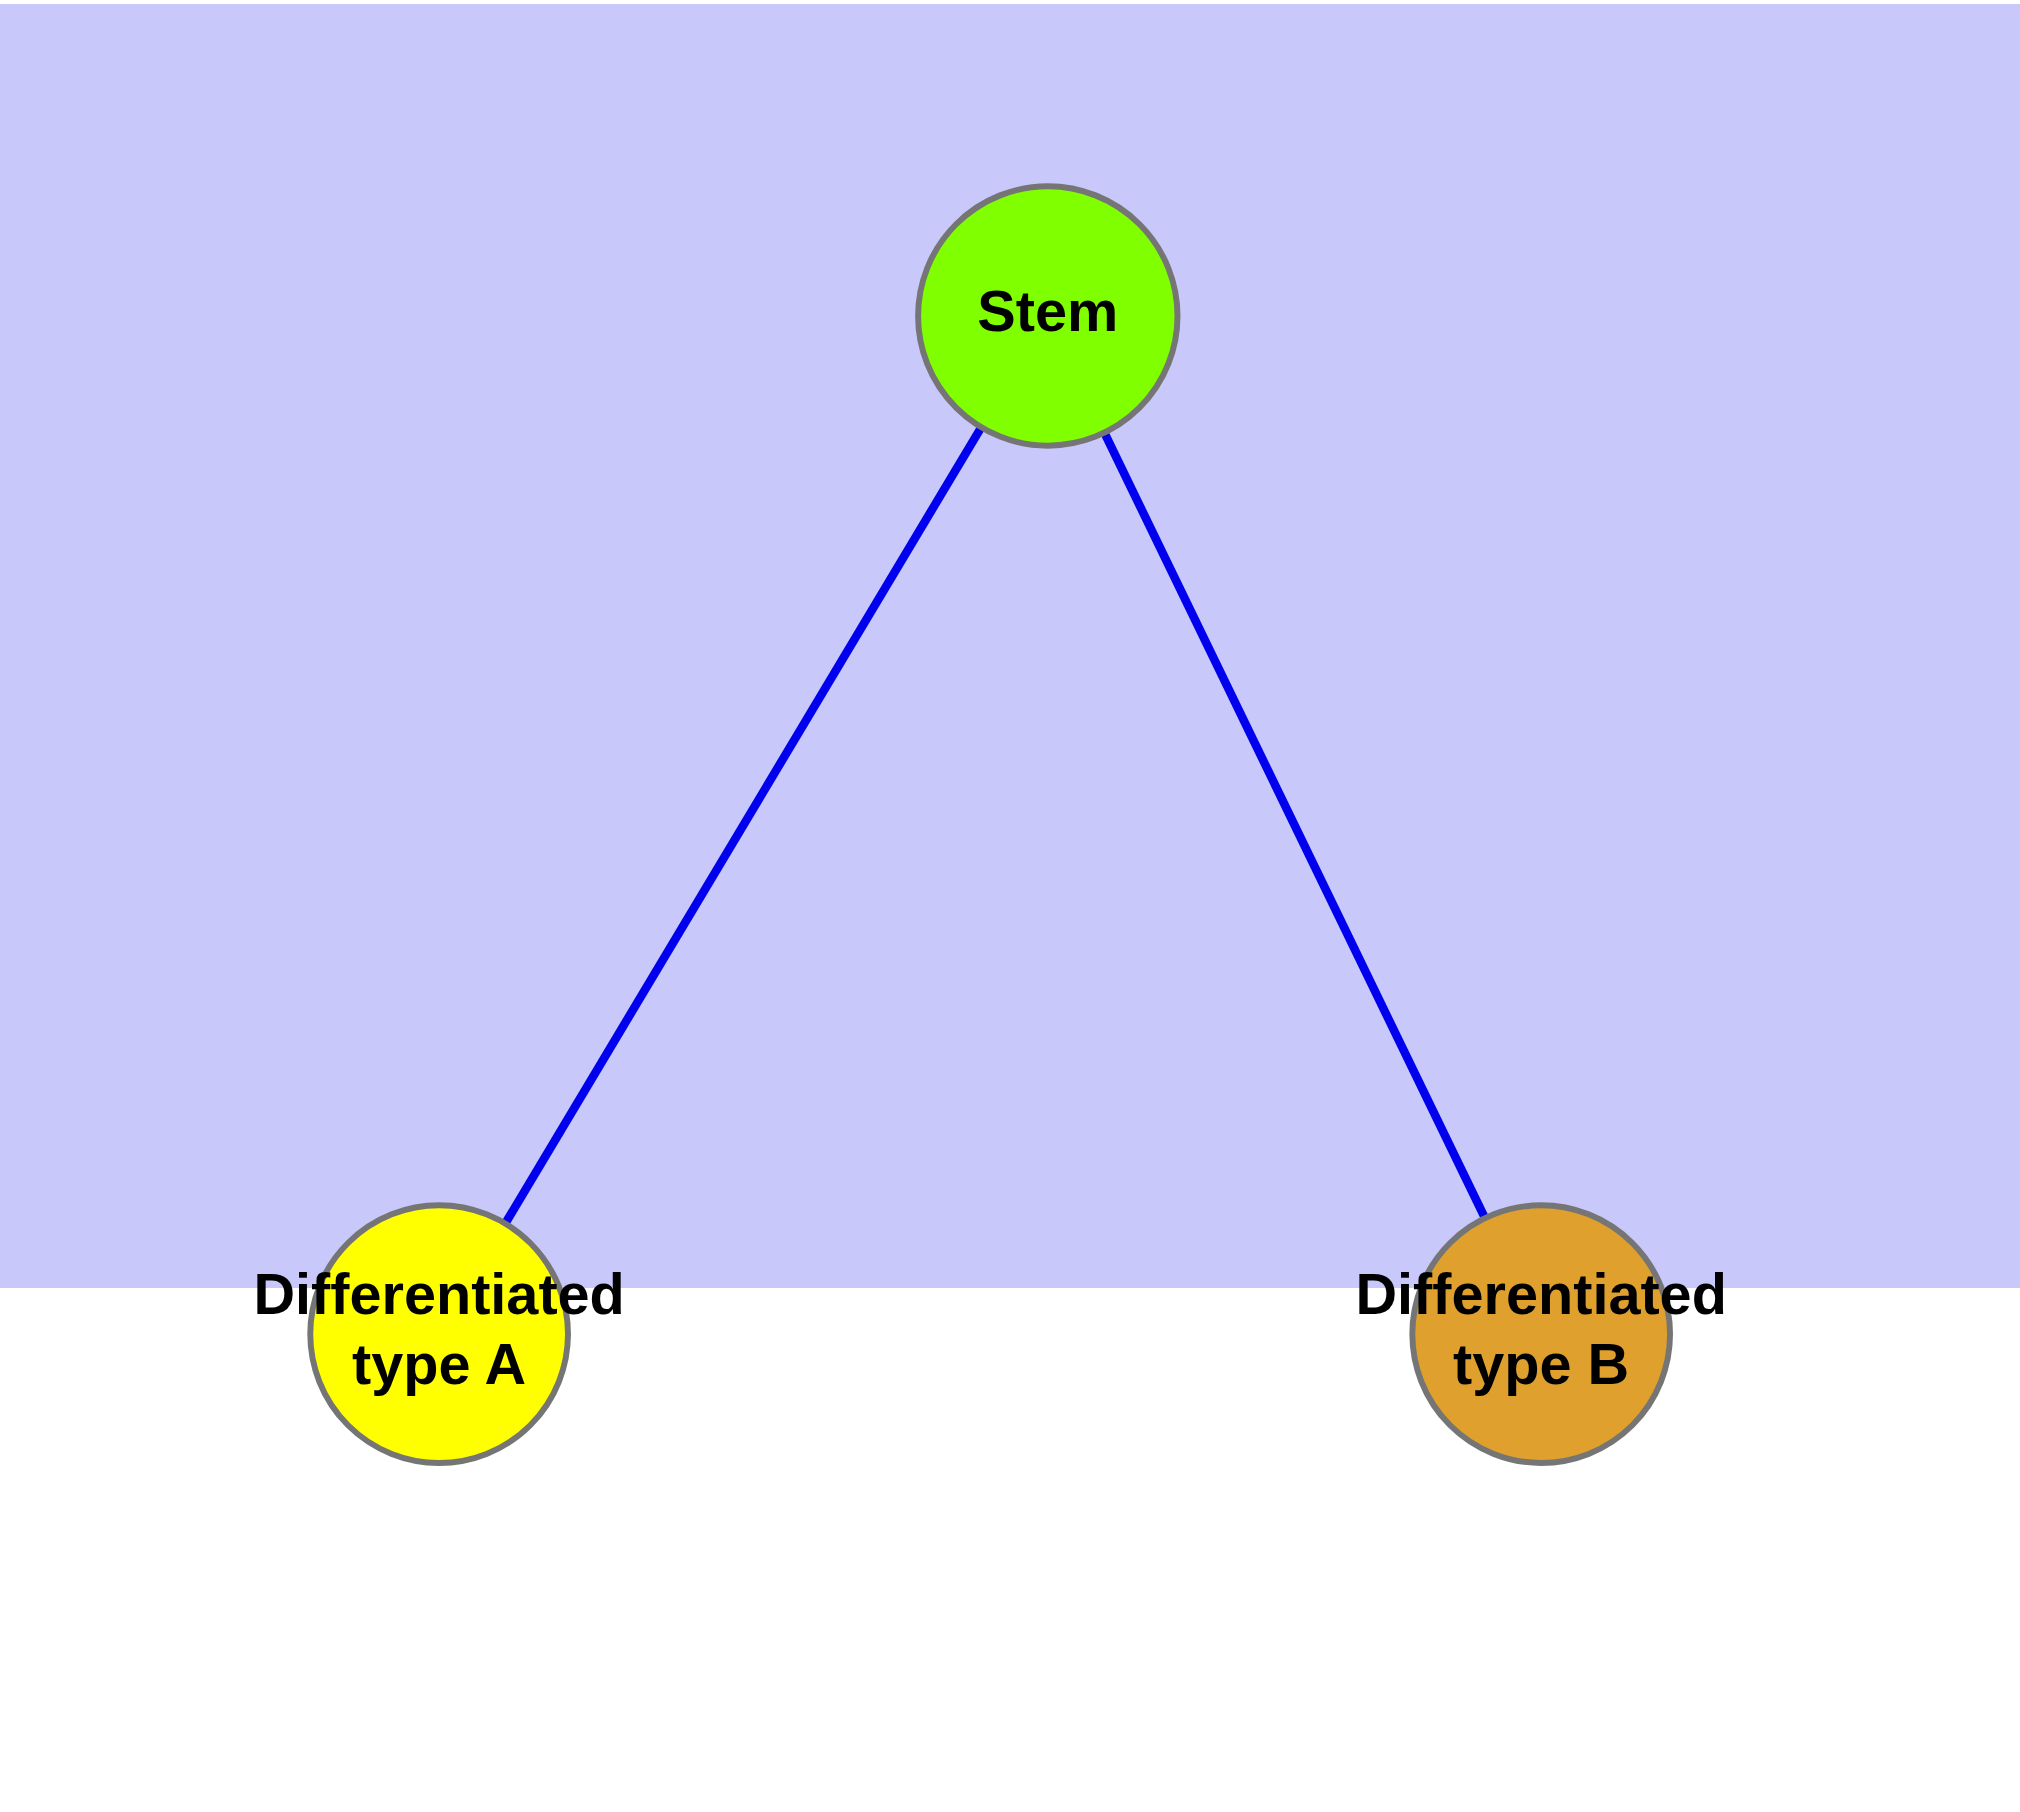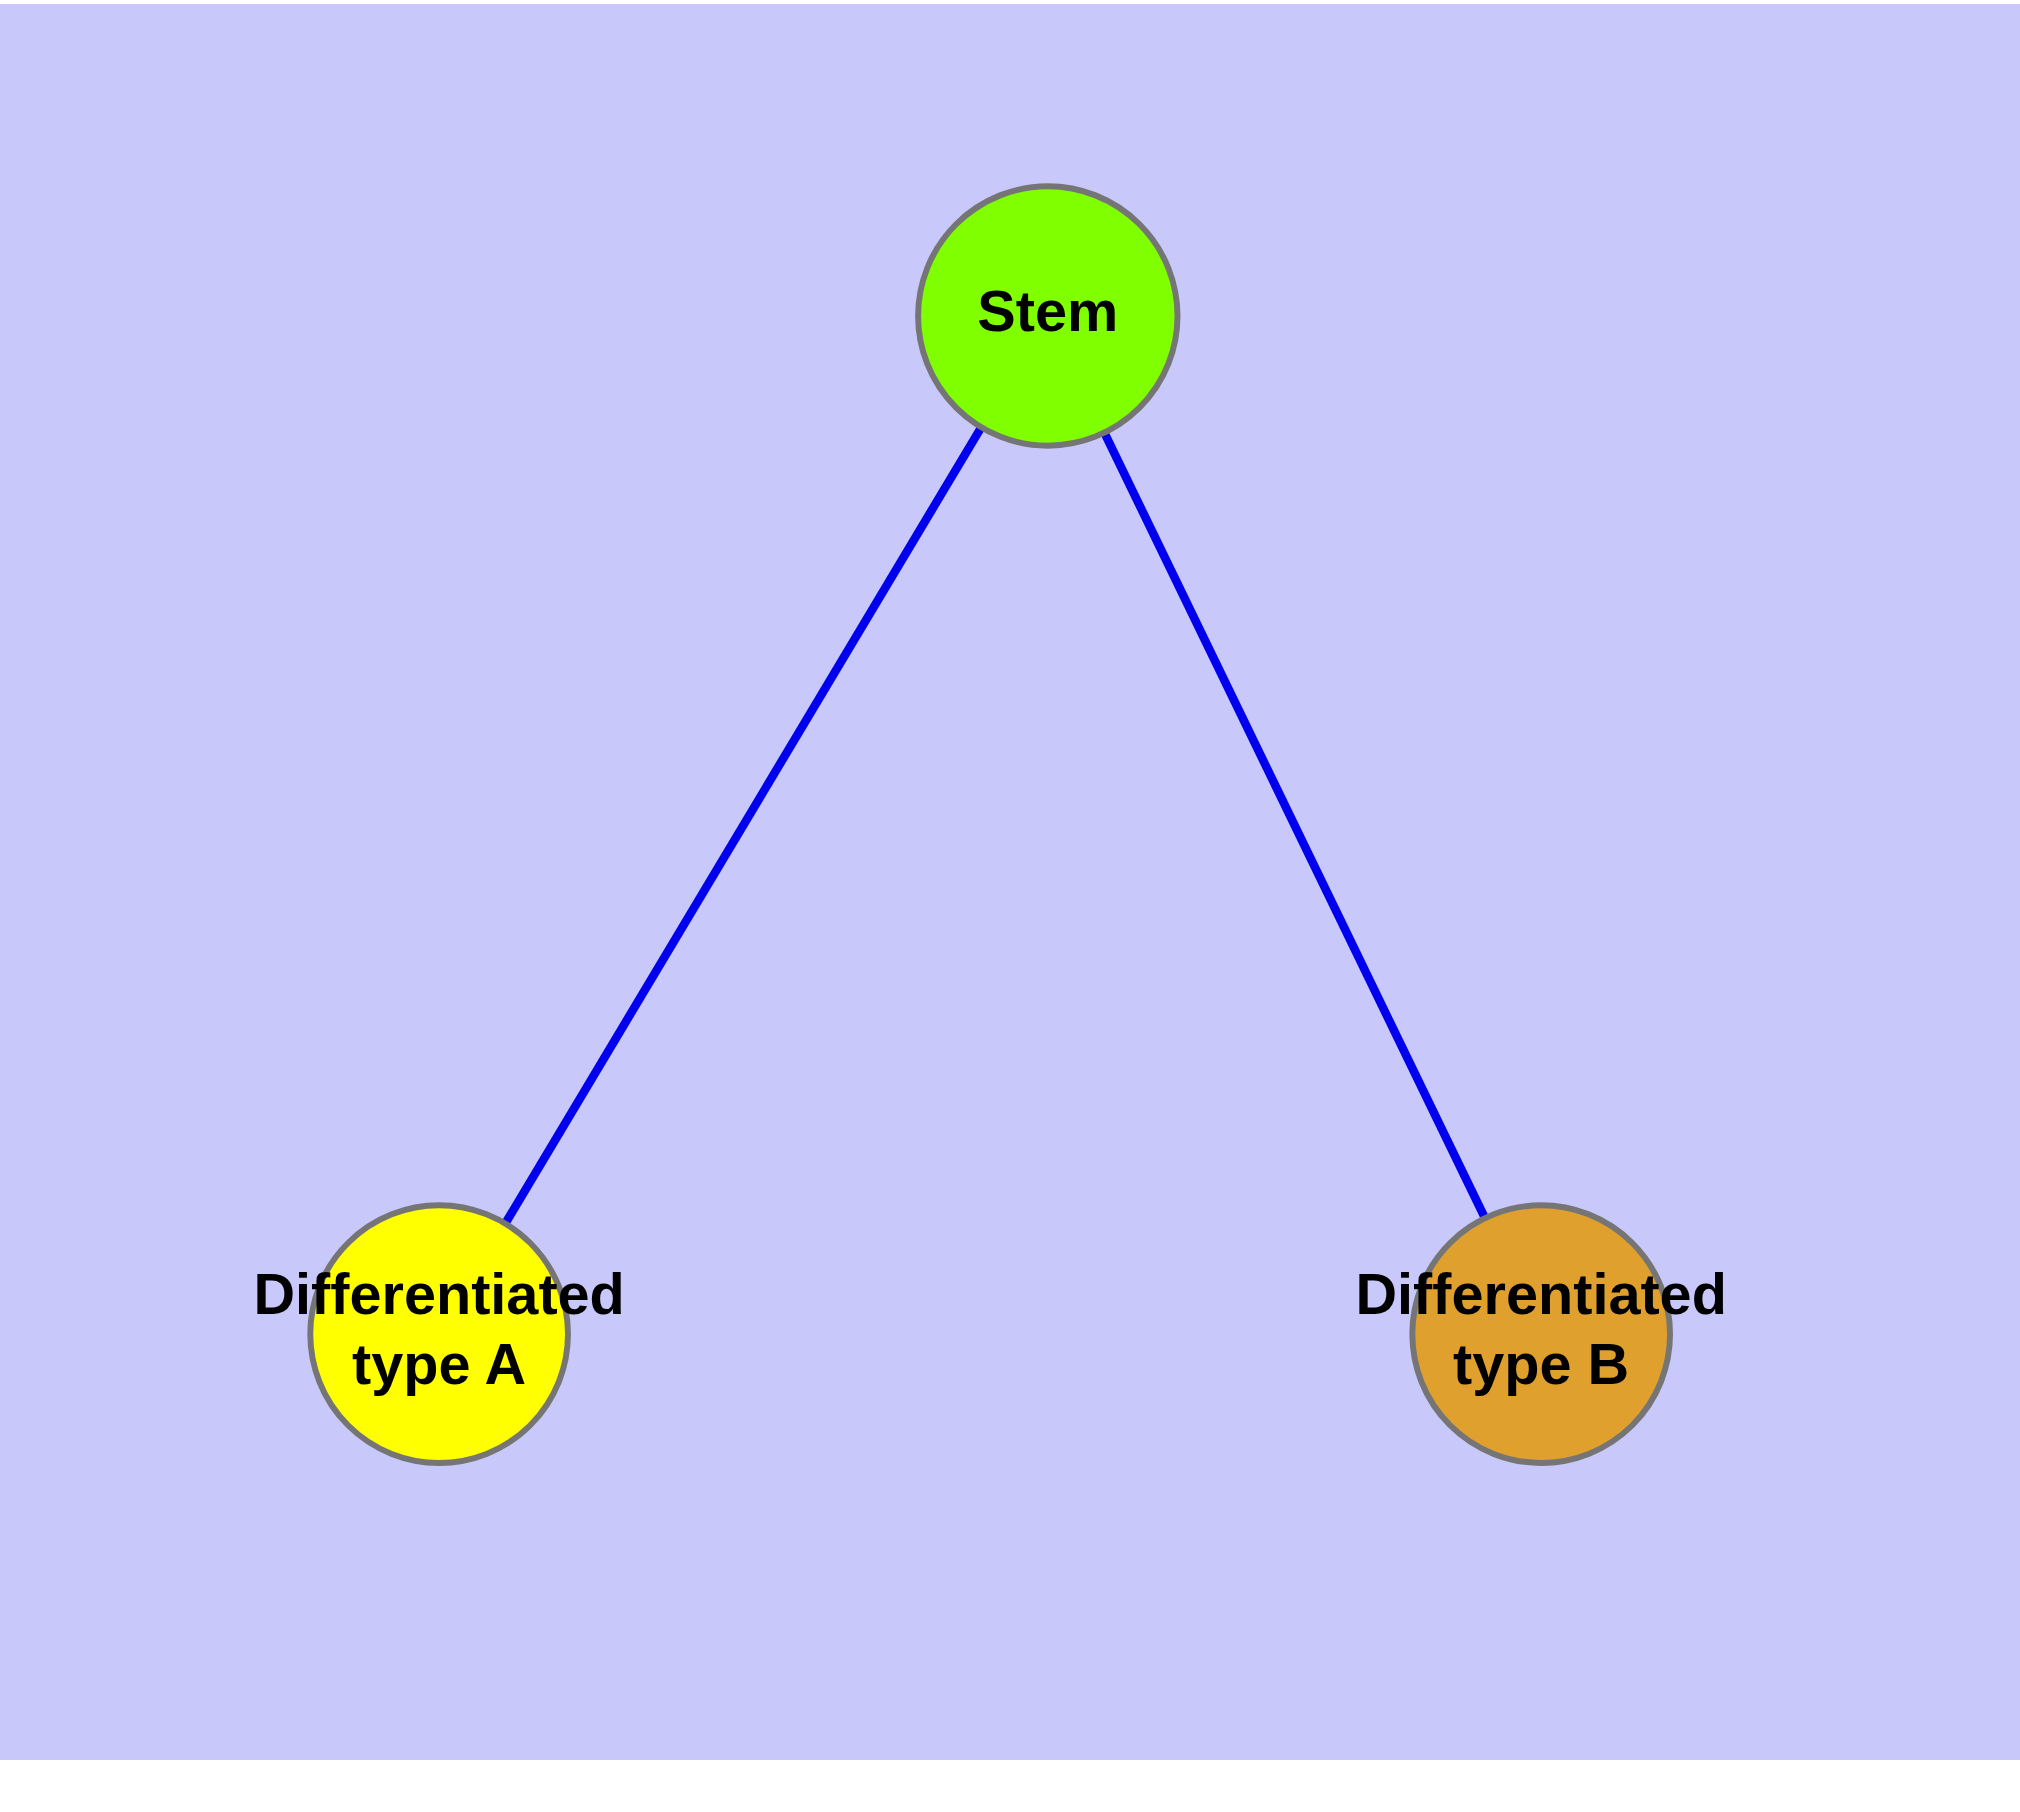--- a/index.html
+++ b/index.html
@@ -13,21 +13,21 @@
     height: 1812px;
     background: #ffffff;
     overflow: hidden;
     font-family: "Liberation Sans", "DejaVu Sans", sans-serif;
   }
   #plot-area {
     position: absolute;
     left: 0;
     top: 4.2px;
     width: 2021px;
-    height: 1756px;
+    height: 1284px;
     background: #c8c8fa;
   }
   #graph-svg {
     position: absolute;
     left: 0;
     top: 0;
     width: 2021px;
     height: 1804px;
     display: block;
   }

